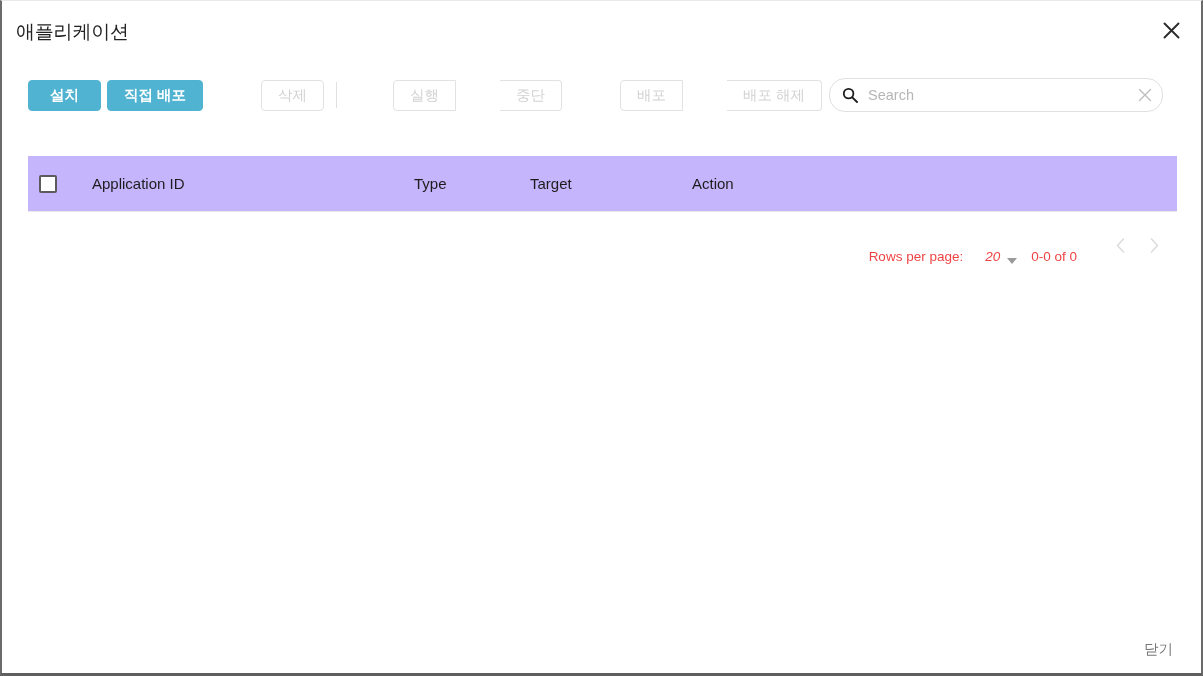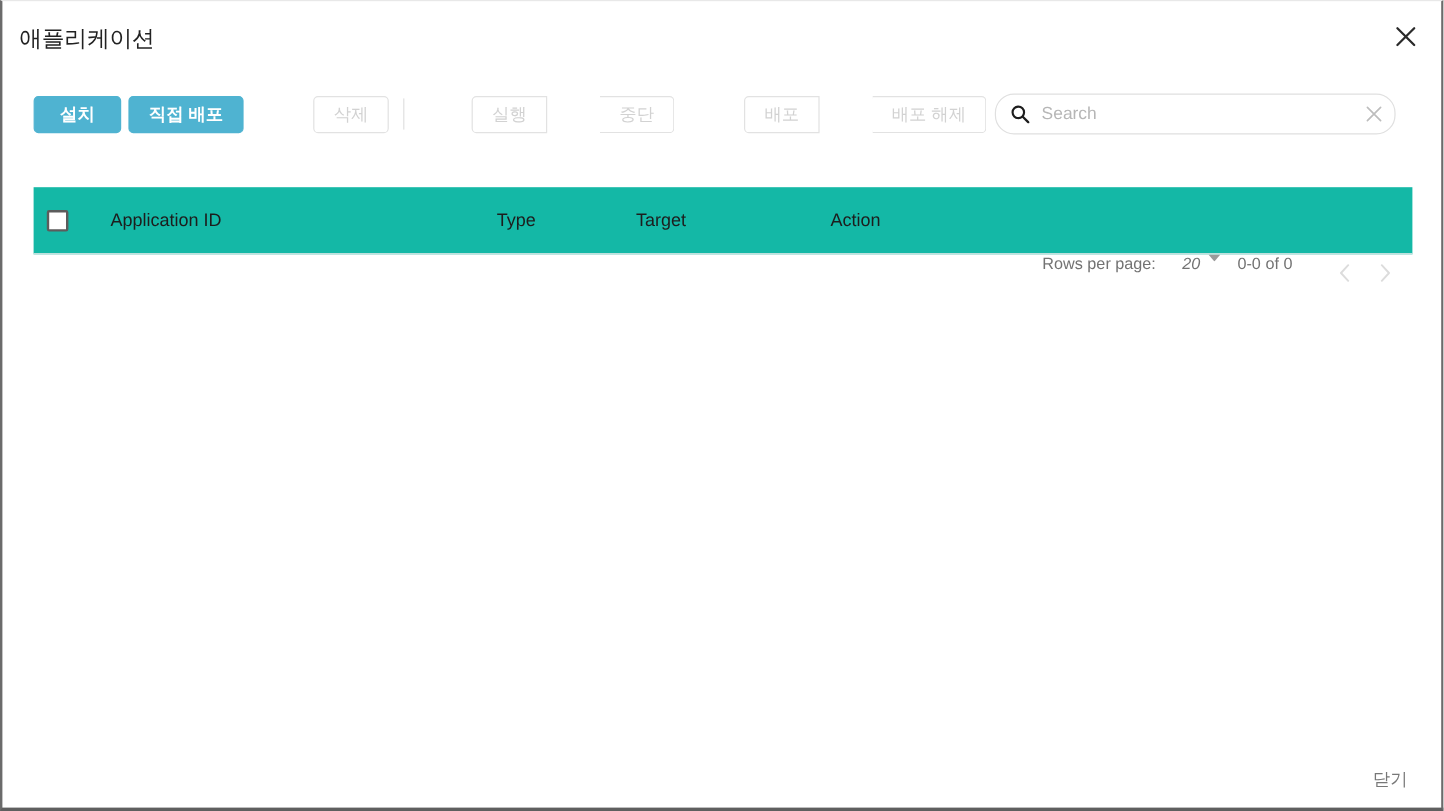--- a/index.html
+++ b/index.html
@@ -112,21 +112,21 @@
   .search-input::placeholder { color: #b6b6b6; }
   .search-clear { flex: 0 0 auto; cursor: pointer; display:flex; align-items:center; padding-left:6px; }
 
   
   .table-wrap {
     position: absolute;
     left: 26px; right: 24px; top: 155px;
   }
   .table-header {
     height: 56px;
-    background: #14b8a6;
+    background: #c4b5fd;
     border-bottom: 1px solid #eaeaea;
     display: flex; align-items: center;
     padding-left: 11px;
   }
   .th {
     font-size: 15px;
     color: #1d1d1d;
     white-space: nowrap;
   }
   .cb-cell { width: 53px; display: flex; align-items: center; }
@@ -152,24 +152,24 @@
   }
   .empty-icon { margin-bottom: 8px; }
   .empty-text {
     font-size: 14.5px;
     color: #b0b0b0;
   }
 
   
   .pagination {
     height: 52px;
-    display: flex; align-items: flex-start; justify-content: flex-end;
+    display: flex; align-items: flex-end; justify-content: flex-end;
     padding-right: 6px;
     font-size: 13.5px;
-    color: #737373;
+    color: #ef4444;
   }
   .rows-label { margin-right: 22px; }
   .rows-value { margin-right: 7px; font-style: italic; }
   .rows-caret { margin-right: 14px; display:flex; align-items:center; cursor:pointer; }
   .range-label { margin-right: 26px; }
   .pg-btn {
     width: 34px; height: 34px;
     display: flex; align-items: center; justify-content: center;
     cursor: pointer;
   }

